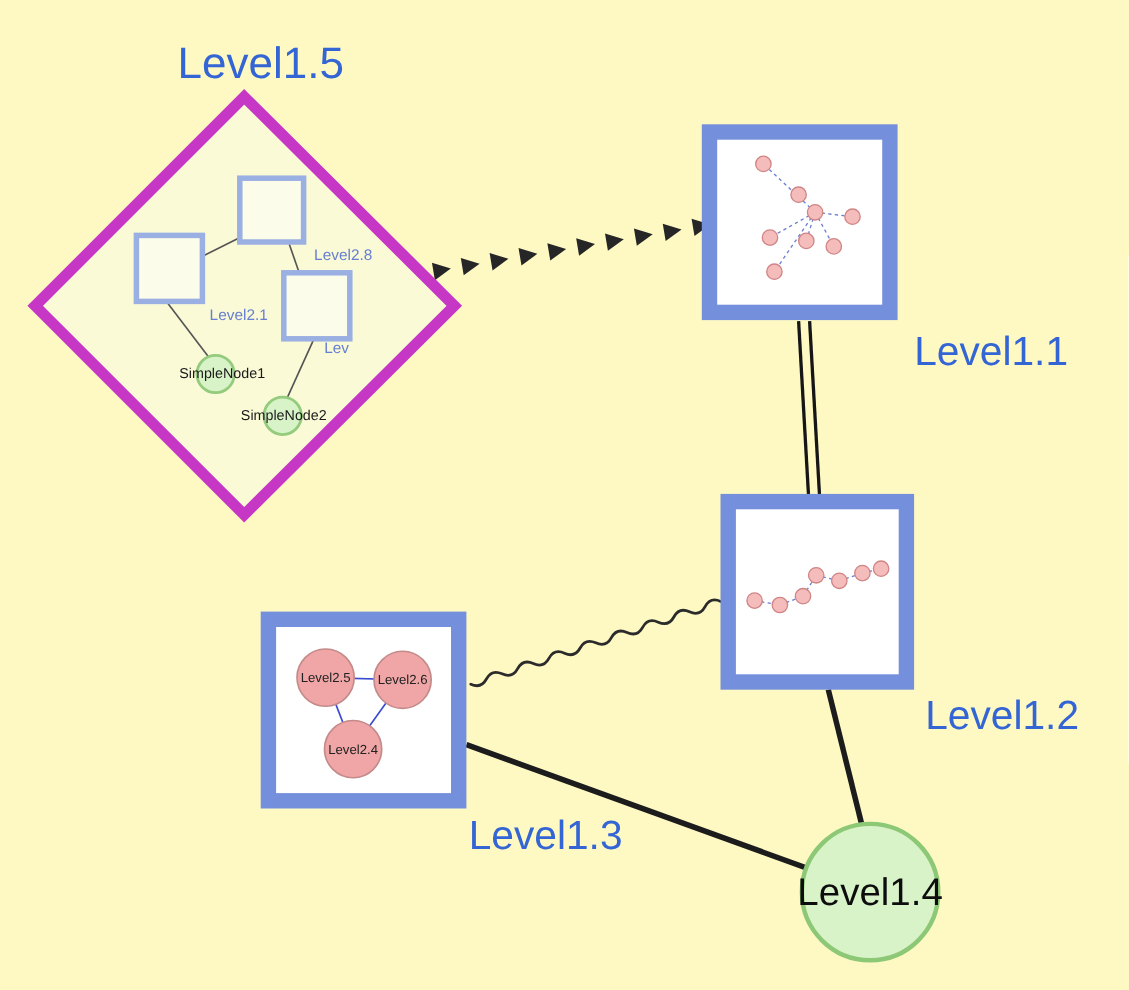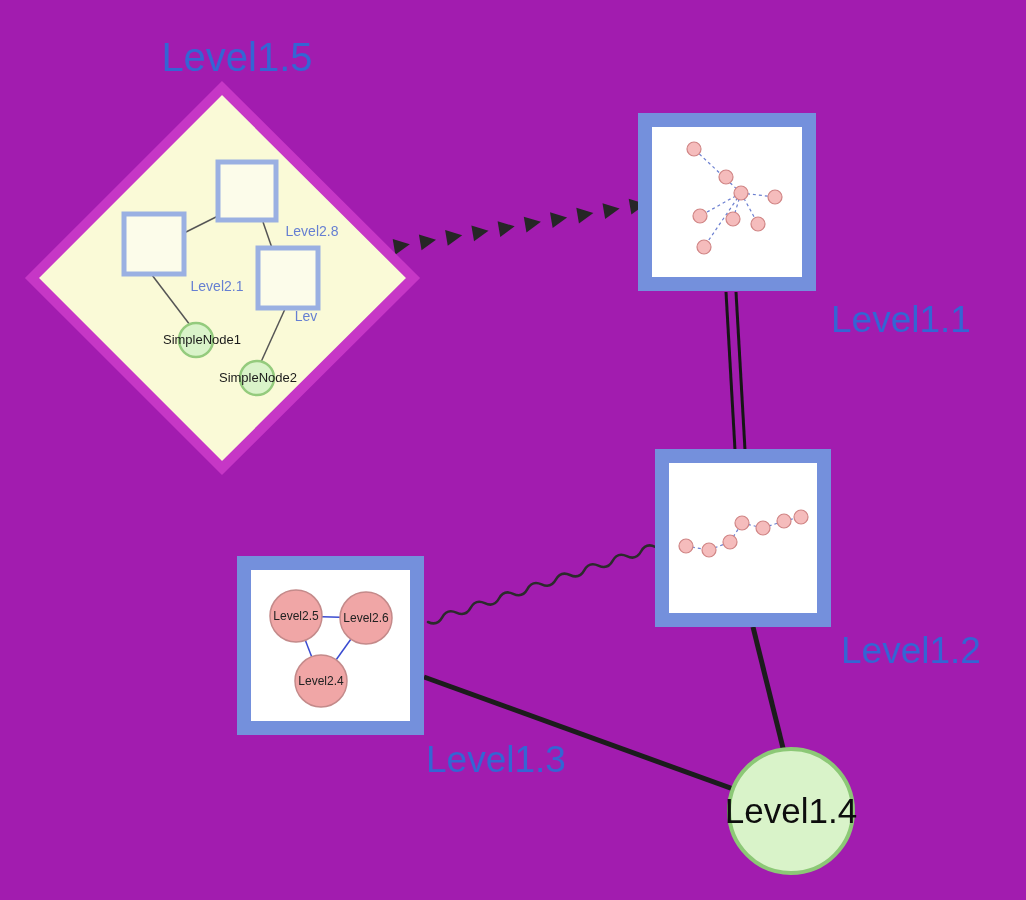--- a/index.html
+++ b/index.html
@@ -1,16 +1,16 @@
 <!DOCTYPE html>
 <html><head>
 <meta charset="utf-8">
 <style>
   html,body{margin:0;padding:0;background:#ffffff;}
-  .canvas{position:relative;width:1026px;height:900px;background:#a21caf;overflow:hidden;}
+  .canvas{position:relative;width:1026px;height:900px;background:#fef9c3;overflow:hidden;}
   svg{display:block;}
   text{font-family:"Liberation Sans","DejaVu Sans",sans-serif;}
   .lbl-l15{font-size:40px;fill:#3465d4;}
   .lbl-group{font-size:37px;fill:#3465d4;}
   .lbl-node-big{font-size:35px;fill:#0d0d0d;}
   .lbl-sub{font-size:14px;fill:#667fd2;}
   .lbl-small{font-size:13px;fill:#1a1a1a;}
   .lbl-tiny{font-size:12px;fill:#222222;}
   .group-rect{fill:#ffffff;stroke:#7490dc;stroke-width:14px;}
   .diamond{fill:#fafad7;stroke:#c637c6;stroke-width:10px;}

